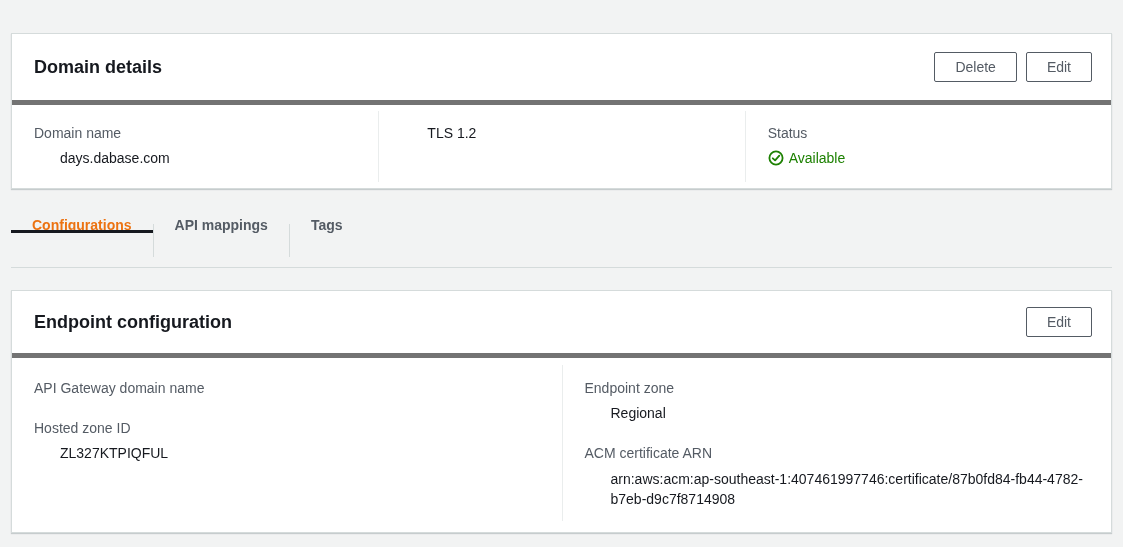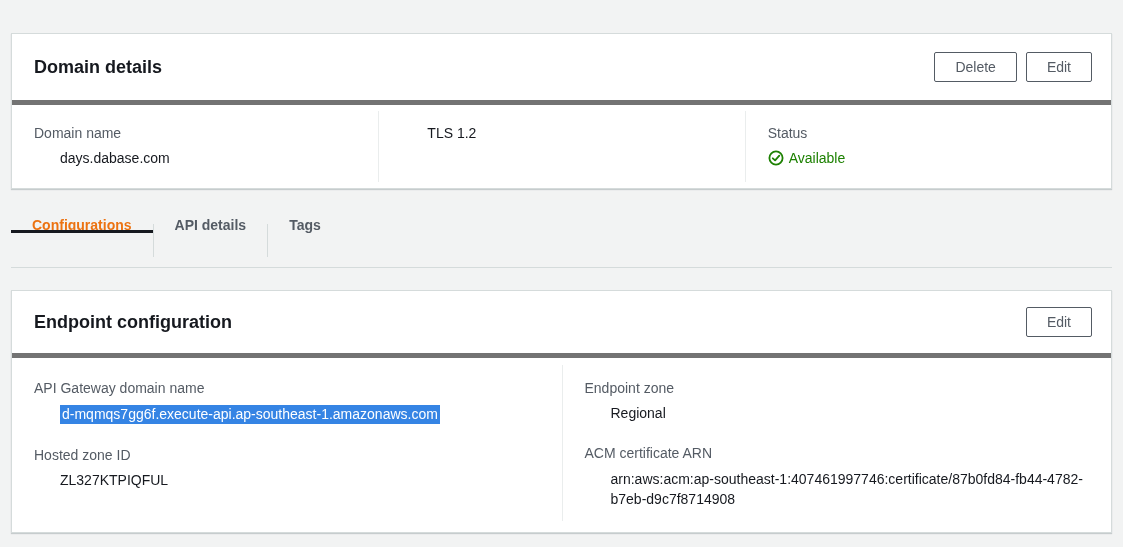--- a/index.html
+++ b/index.html
@@ -162,42 +162,39 @@
       </div>
     </div>
   </section>
 
   <nav class="tabs">
     <div class="tab active">
       <span>Configurations</span>
     </div>
     <div class="tab-sep"></div>
     <div class="tab">
-      <span>API details</span>
+      <span>API mappings</span>
     </div>
     <div class="tab-sep"></div>
     <div class="tab">
       <span>Tags</span>
     </div>
   </nav>
 
   <section class="card">
     <div class="card-header small">
       <h2 class="card-title">Endpoint configuration</h2>
       <div class="header-actions">
         <button class="btn">Edit</button>
       </div>
     </div>
     <div class="cols2">
       <div class="ecol">
         <div class="group">
           <div class="field-label">API Gateway domain name</div>
-          <div class="wrap-value">
-            <span class="field-value selected-text">d-mqmqs7gg6f.execute-api.ap-southeast-1.amazonaws.com</span>
-          </div>
         </div>
         <div class="group">
           <div class="field-label">Hosted zone ID</div>
           <div class="field-value">ZL327KTPIQFUL</div>
         </div>
       </div>
       <div class="ecol">
         <div class="group">
           <div class="field-label">Endpoint zone</div>
           <div class="field-value">Regional</div>

